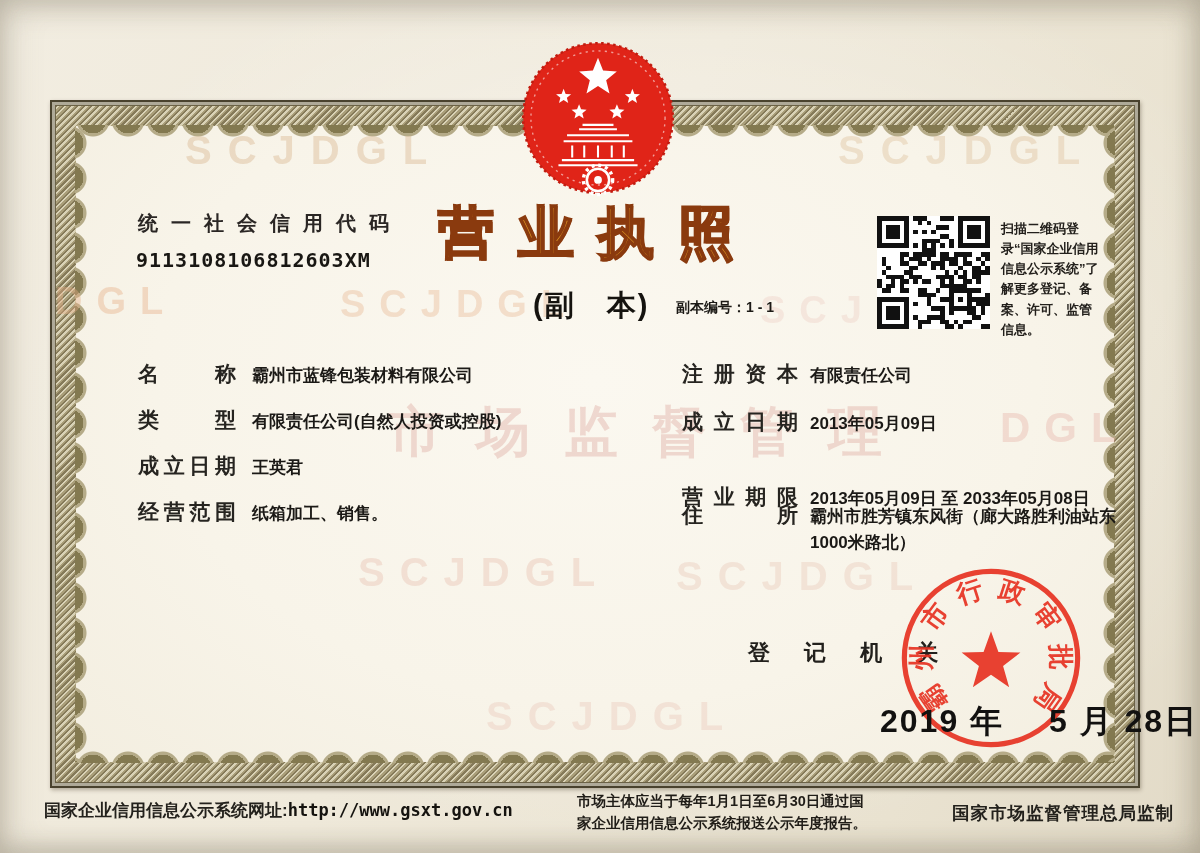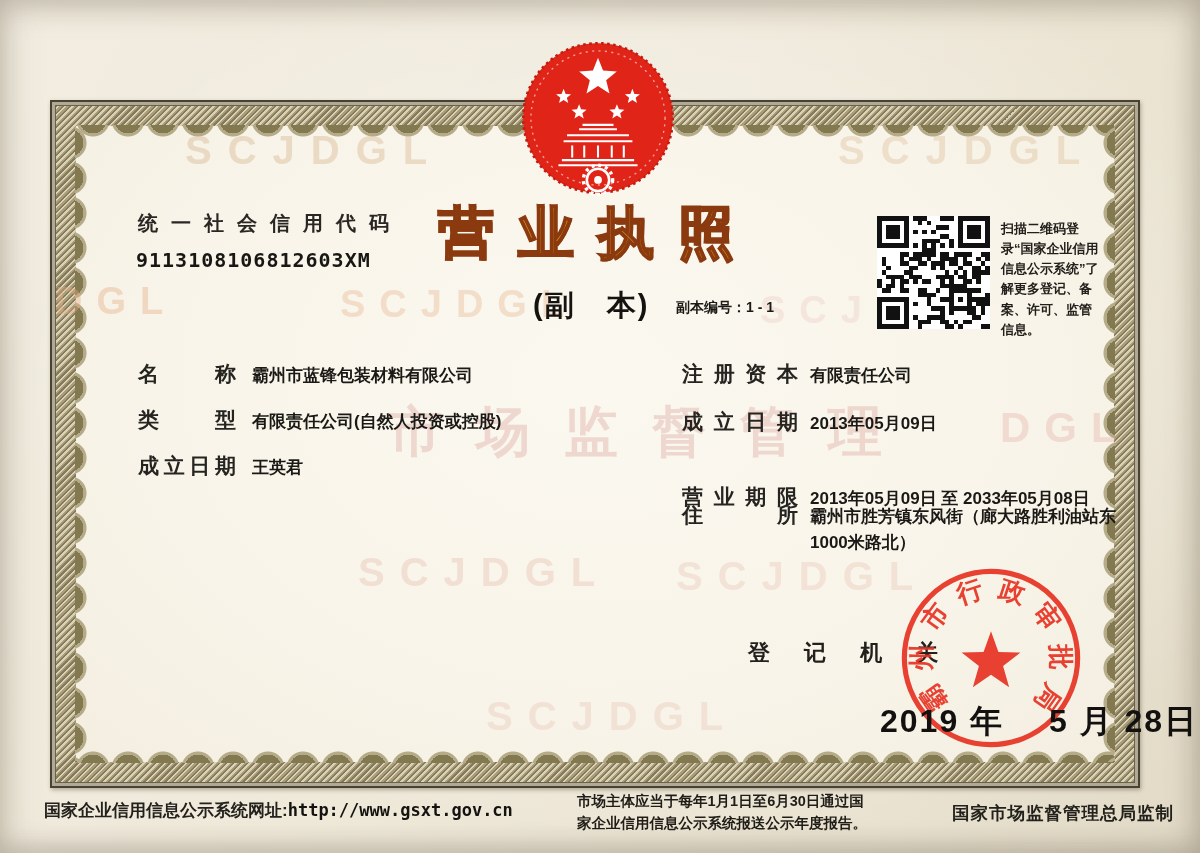--- a/index.html
+++ b/index.html
@@ -443,20 +443,24 @@
     <span class="f-value vleft">霸州市蓝锋包装材料有限公司</span>
   </div>
   <div class="row" style="left:138px;top:406px;">
     <span class="f-label lw">类型</span>
     <span class="f-value vleft">有限责任公司(自然人投资或控股)</span>
   </div>
   <div class="row" style="left:138px;top:452px;">
     <span class="f-label lw">成立日期</span>
     <span class="f-value vleft">王英君</span>
   </div>
+  <div class="row" style="left:138px;top:498px;">
+    <span class="f-label lw">经营范围</span>
+    <span class="f-value vleft">纸箱加工、销售。</span>
+  </div>
 
   <div class="row" style="left:682px;top:360px;">
     <span class="f-label rw">注册资本</span>
     <span class="f-value vright">有限责任公司</span>
   </div>
   <div class="row" style="left:682px;top:408px;">
     <span class="f-label rw">成立日期</span>
     <span class="f-value vright">2013年05月09日</span>
   </div>
   <div class="row" style="left:682px;top:455px;margin-top:28px;">

